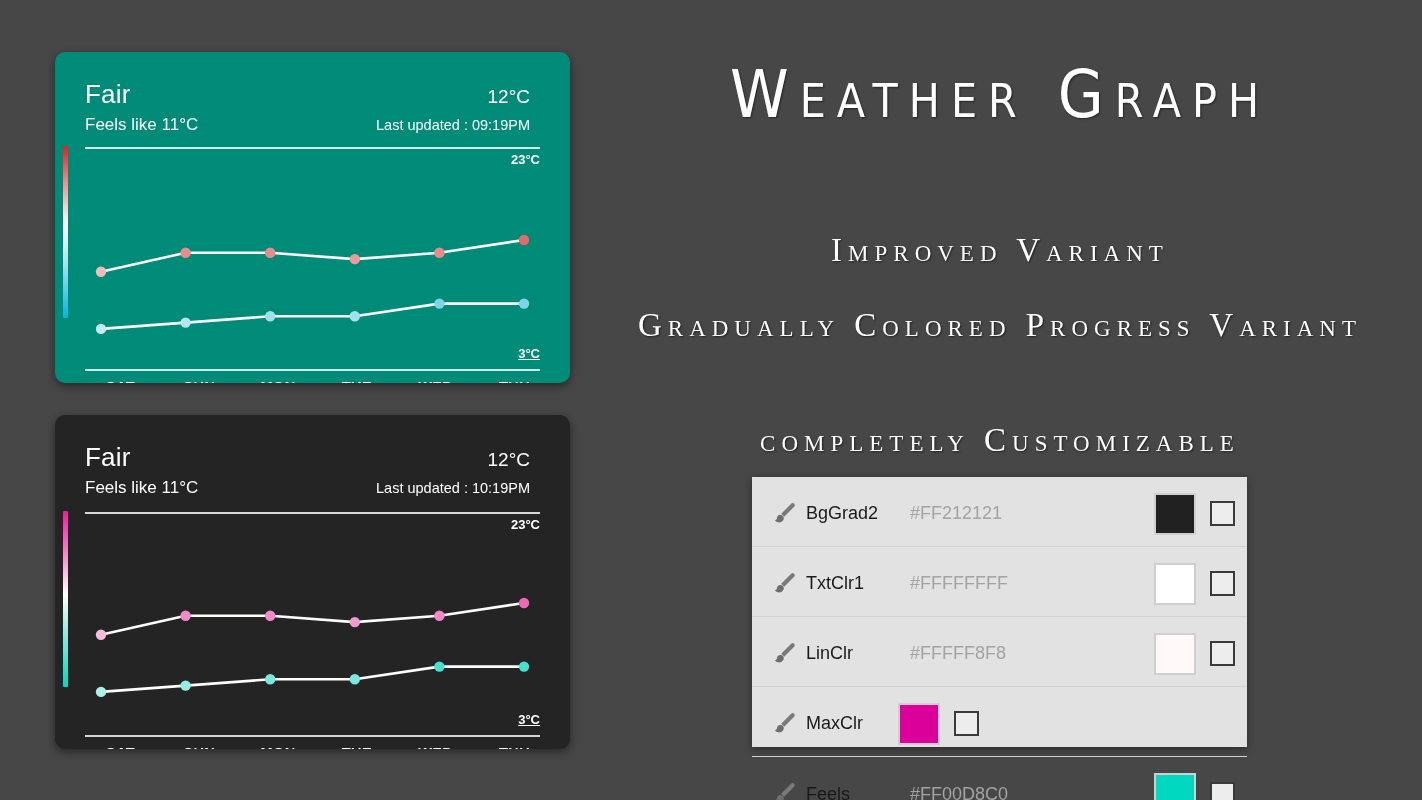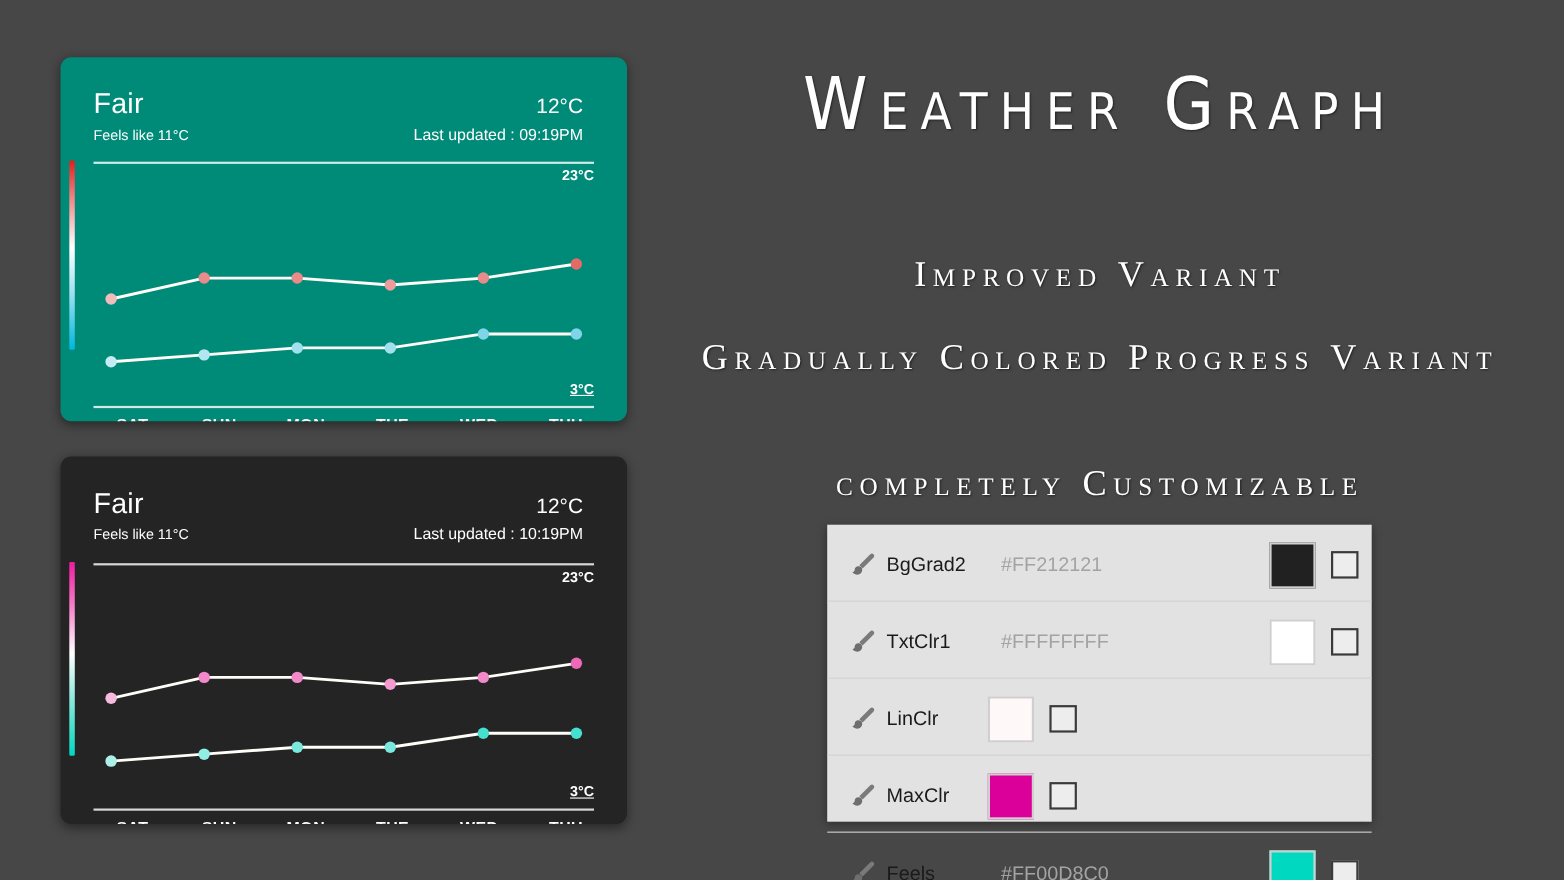--- a/index.html
+++ b/index.html
@@ -20,21 +20,21 @@
   }
   .widget-teal { left: 55px; top: 52px; width: 515px; height: 331px; background: #008B79; }
   .widget-dark { left: 55px; top: 415px; width: 515px; height: 334px; background: #242424; }
 
   .wx-head {
     position: absolute; left: 30px; right: 40px; top: 27px; height: 58px;
   }
   .wx-row { display: flex; justify-content: space-between; align-items: baseline; }
   .wx-cond { font-size: 26px; color: #ffffff; font-weight: 400; letter-spacing: .2px; }
   .wx-temp { font-size: 19px; color: #ffffff; font-weight: 400; }
-  .wx-sub  { font-size: 13px; color: #ffffff; margin-top: 5px; }
+  .wx-sub  { font-size: 17px; color: #ffffff; margin-top: 5px; }
   .wx-upd  { font-size: 14.5px; color: #ffffff; margin-top: 5px; }
 
   .rule {
     position: absolute; left: 30px; right: 30px; height: 1.5px;
     background: rgba(255,255,255,.82);
   }
   .rule-top    { top: 95px; }
   .rule-bottom { top: 317px; }
   .widget-dark .rule-top    { top: 97px; }
   .widget-dark .rule-bottom { top: 320px; }
@@ -285,20 +285,21 @@
       <span class="swatch js-swatch" style="background: rgb(255, 255, 255);"></span>
       <span class="chk"></span>
     </div>
 
     <div class="color-row">
       <svg class="brush" viewBox="0 0 24 24">
         <path d="M20.7 3.3a1.8 1.8 0 0 0-2.55 0L9.6 11.85l2.55 2.55 8.55-8.55a1.8 1.8 0 0 0 0-2.55z" fill="#7A7A7A"></path>
         <path d="M8.7 12.75c-1.5 0-2.7 1.2-2.7 2.7 0 1.2-1.05 1.8-1.8 1.8.9 1.2 2.4 1.95 3.9 1.95 2.1 0 3.75-1.65 3.75-3.75 0-1.5-1.2-2.7-2.7-2.7z" fill="#6E6E6E"></path>
       </svg>
       <span class="clr-name">LinClr</span>
+      <span class="clr-hex">#FFFFF8F8</span>
       <span class="swatch js-swatch" style="background: rgb(255, 248, 248);"></span>
       <span class="chk"></span>
     </div>
 
     <div class="color-row">
       <svg class="brush" viewBox="0 0 24 24">
         <path d="M20.7 3.3a1.8 1.8 0 0 0-2.55 0L9.6 11.85l2.55 2.55 8.55-8.55a1.8 1.8 0 0 0 0-2.55z" fill="#7A7A7A"></path>
         <path d="M8.7 12.75c-1.5 0-2.7 1.2-2.7 2.7 0 1.2-1.05 1.8-1.8 1.8.9 1.2 2.4 1.95 3.9 1.95 2.1 0 3.75-1.65 3.75-3.75 0-1.5-1.2-2.7-2.7-2.7z" fill="#6E6E6E"></path>
       </svg>
       <span class="clr-name">MaxClr</span>

